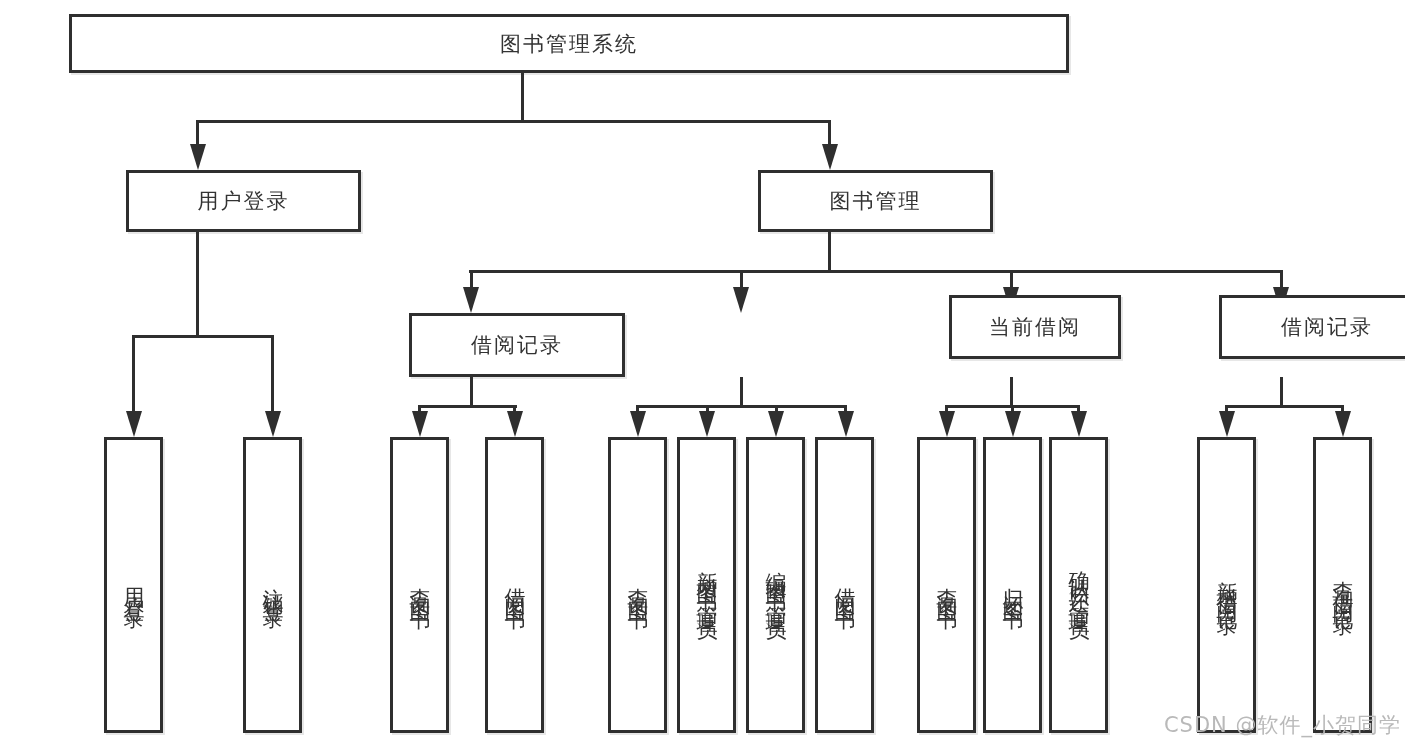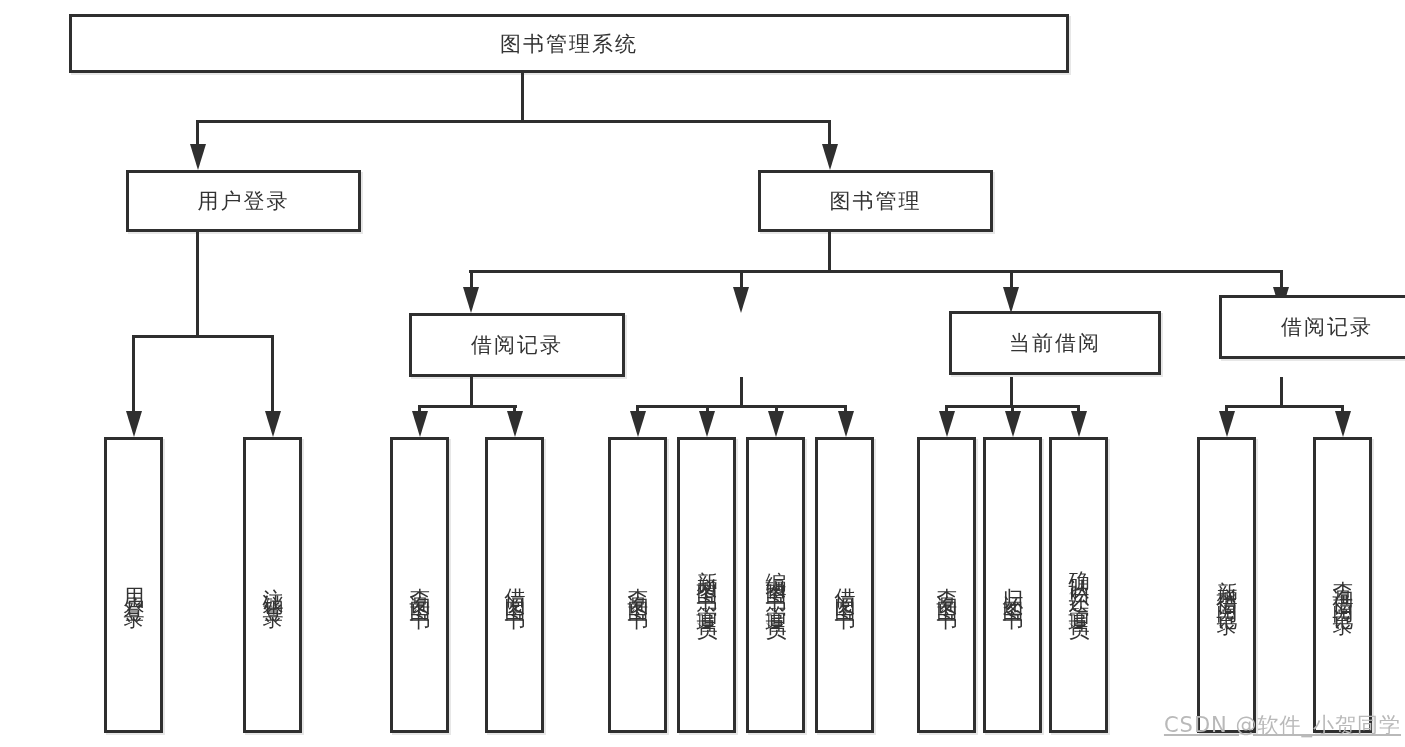--- a/index.html
+++ b/index.html
@@ -57,21 +57,20 @@
     border-top: 26px solid var(--line);
   }
   .watermark {
     position: absolute;
     right: 4px;
     top: 711px;
     font-size: 21px;
     letter-spacing: 1px;
     color: var(--watermark);
     white-space: nowrap;
-    text-decoration: underline;
   }
 </style>
 </head>
 <body>
 
 <div class="canvas">
 
   <div class="box hbox" style="left:23px;top:14px;width:1000px;height:59px">图书管理系统</div>
 
   <div class="vline" style="left:521px;top:73px;height:47px"></div>
@@ -96,21 +95,21 @@
   <div class="vline" style="left:470px;top:270px;height:17px"></div>
   <div class="vline" style="left:740px;top:270px;height:17px"></div>
   <div class="vline" style="left:1010px;top:270px;height:17px"></div>
   <div class="vline" style="left:1280px;top:270px;height:17px"></div>
   <div class="arrow" style="left:463px;top:287px"></div>
   <div class="arrow" style="left:733px;top:287px"></div>
   <div class="arrow" style="left:1003px;top:287px"></div>
   <div class="arrow" style="left:1273px;top:287px"></div>
 
   <div class="box hbox" style="left:363px;top:313px;width:216px;height:64px">借阅记录</div>
-  <div class="box hbox" style="left:903px;top:311px;width:212px;height:64px">当前借阅</div>
+  <div class="box hbox" style="left:903px;top:295px;width:172px;height:64px">当前借阅</div>
   <div class="box hbox" style="left:1173px;top:295px;width:216px;height:64px">借阅记录</div>
 
   <div class="vline" style="left:470px;top:377px;height:28px"></div>
   <div class="hline" style="left:418px;top:405px;width:99px"></div>
   <div class="vline" style="left:418px;top:405px;height:6px"></div>
   <div class="vline" style="left:513px;top:405px;height:6px"></div>
   <div class="arrow" style="left:412px;top:411px"></div>
   <div class="arrow" style="left:507px;top:411px"></div>
 
   <div class="vline" style="left:740px;top:377px;height:28px"></div>

